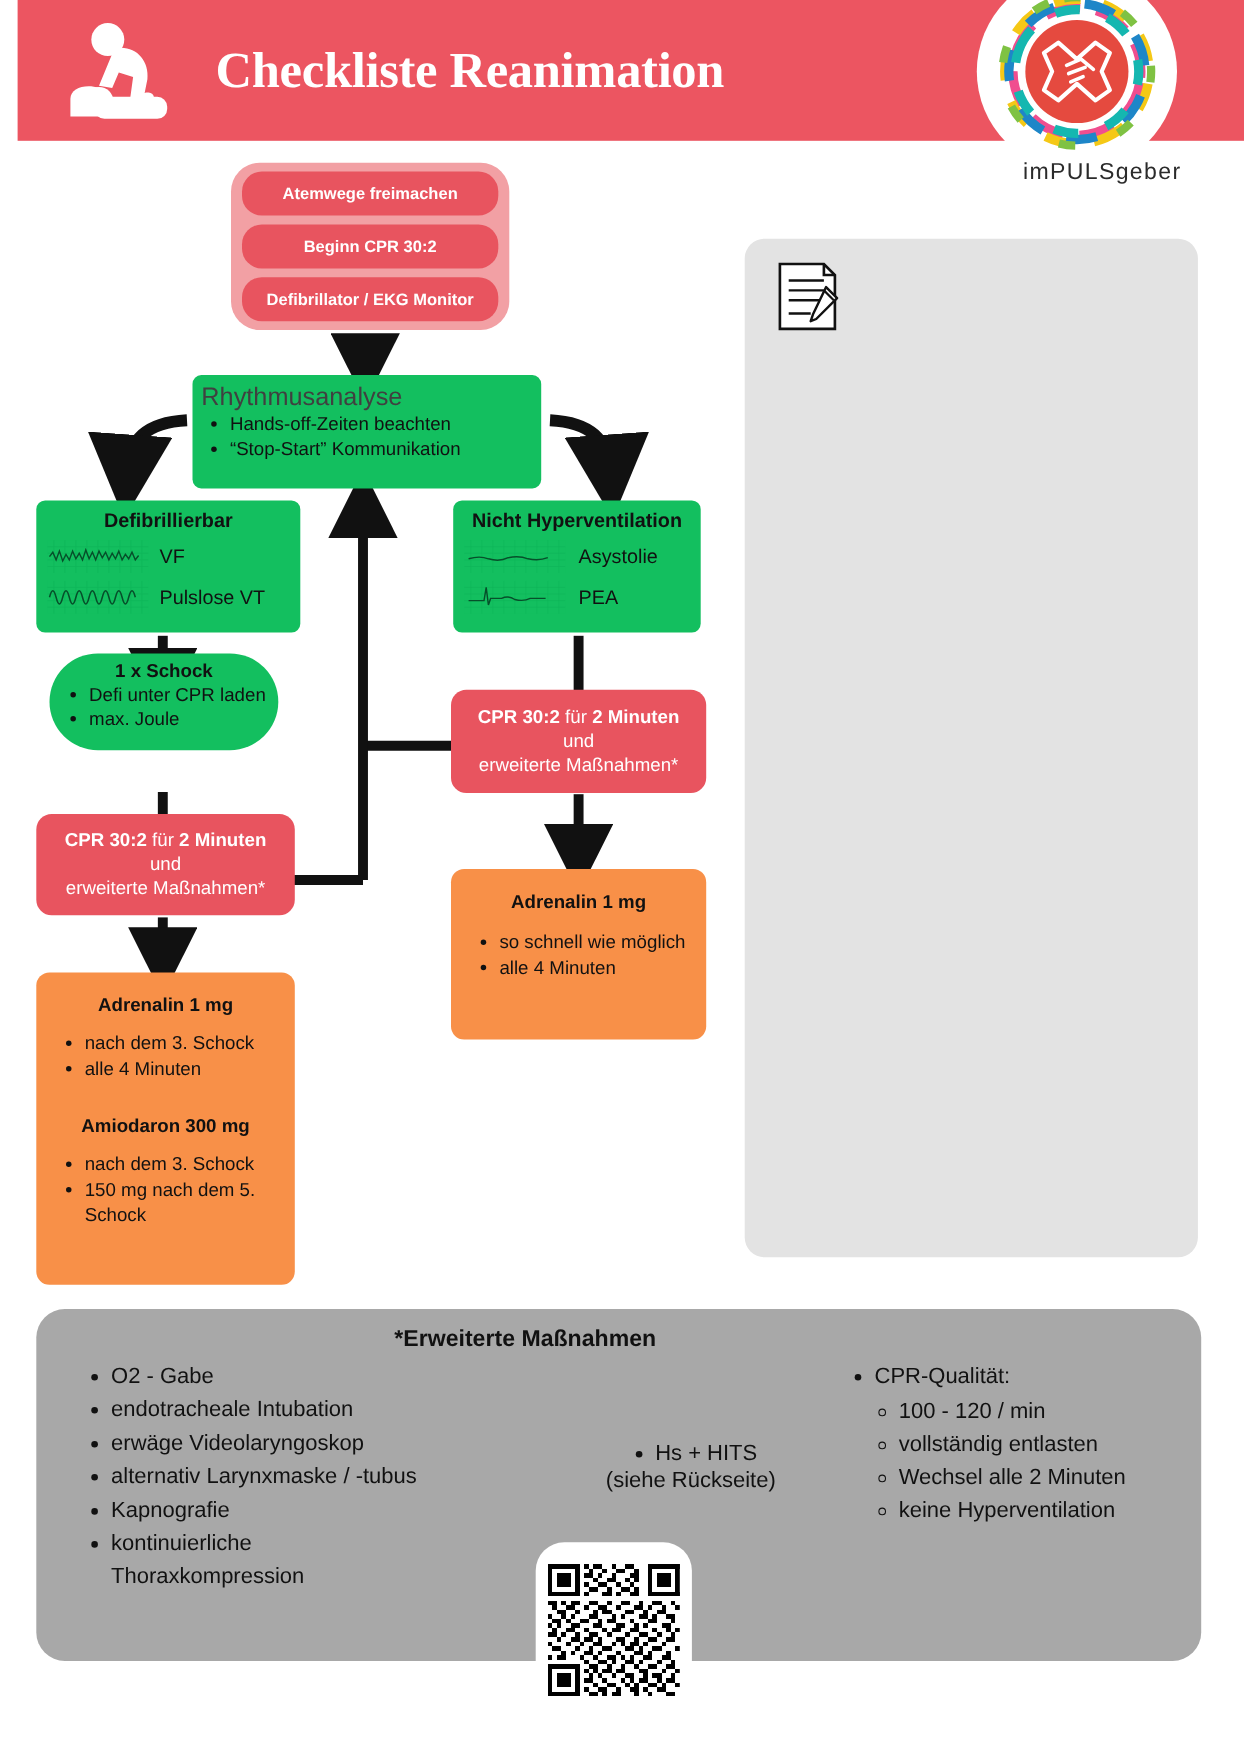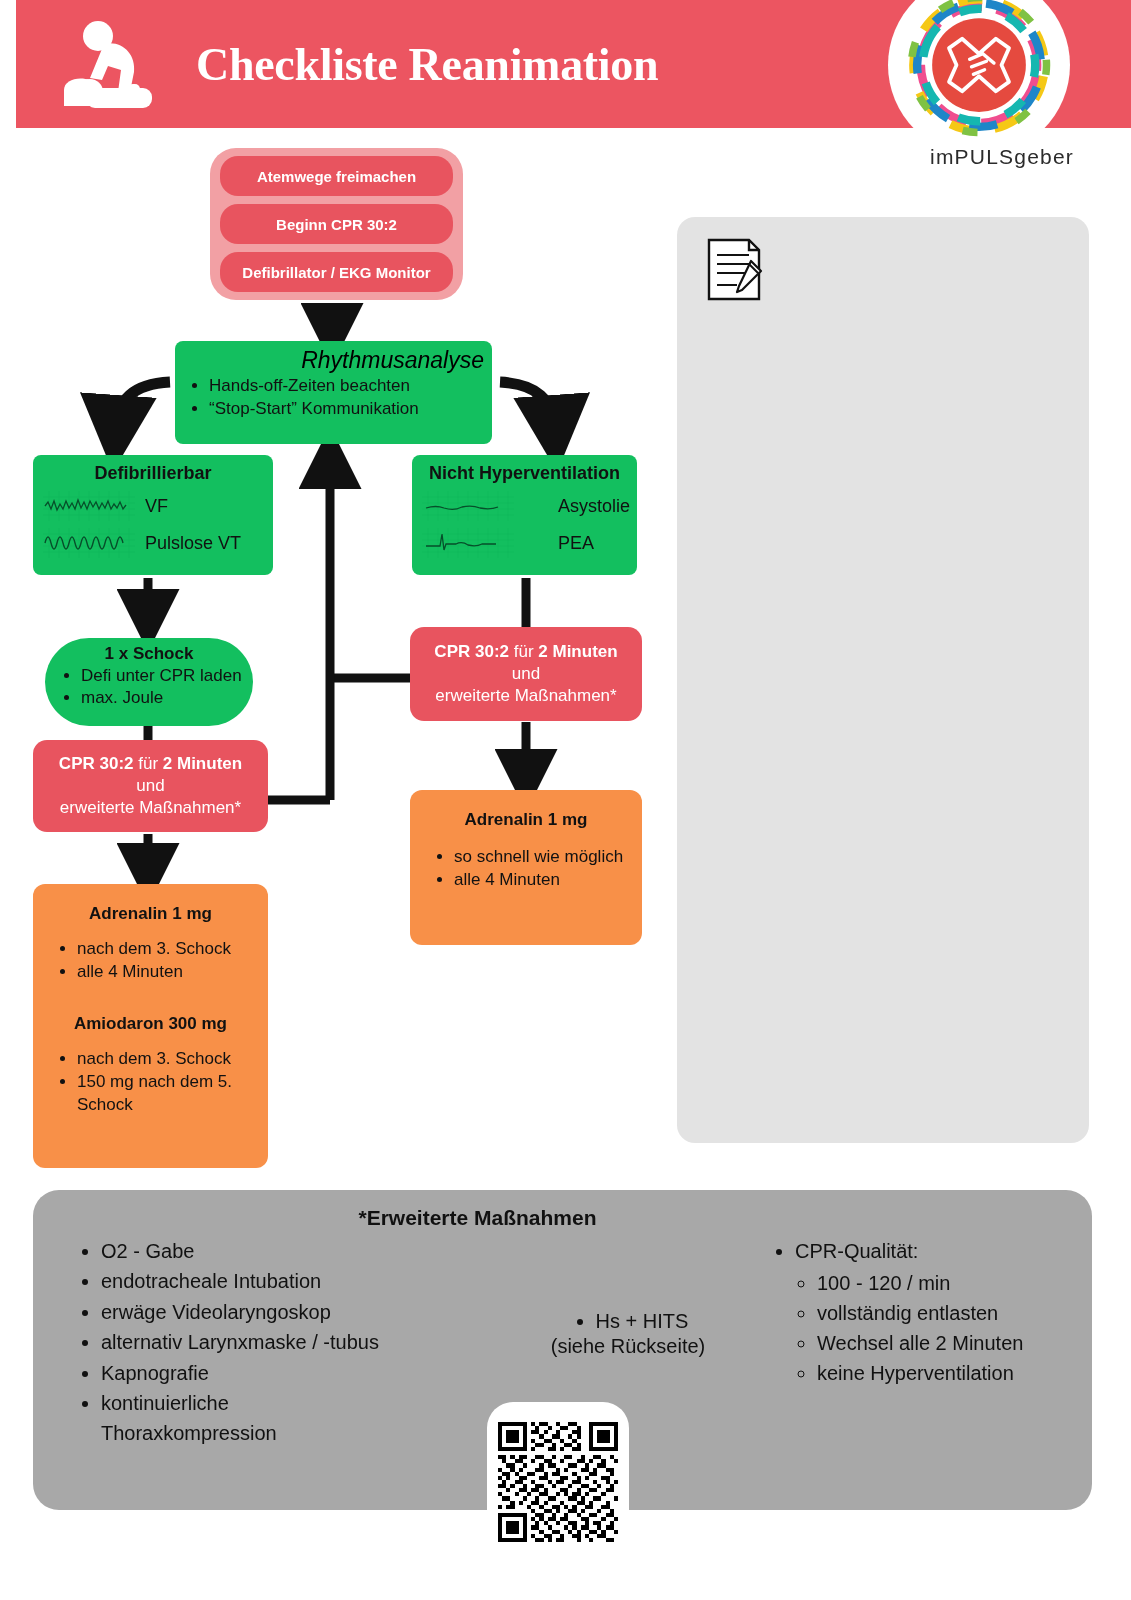--- a/index.html
+++ b/index.html
@@ -53,38 +53,38 @@
     border-radius: 18px; height: 40px;
     display: flex; align-items: center; justify-content: center;
     font-size: 15px; font-weight: bold;
   }
 
   .rhythm {
     left: 175px; top: 341px; width: 317px; height: 103px;
     background: #13bf5f; border-radius: 8px;
     padding: 6px 8px 6px 8px;
   }
-  .rhythm-title { font-size: 23px; color: #000000; text-align: right; line-height: 1.15; font-style: italic; }
+  .rhythm-title { font-size: 23px; color: #404040; text-align: left; line-height: 1.15; }
   .rhythm ul { margin: 2px 0 0 26px; }
   .rhythm li { font-size: 17px; color: #111; line-height: 1.32; }
 
   .branch {
     background: #13bf5f; border-radius: 8px;
     padding: 8px 10px;
   }
   .branch-defib { left: 33px; top: 455px; width: 240px; height: 120px; }
   .branch-nondefib { left: 412px; top: 455px; width: 225px; height: 120px; }
   .branch-title { text-align: center; font-size: 18px; font-weight: bold; color: #111; }
   .rhythm-row { display: flex; align-items: center; gap: 10px; margin-top: 7px; }
   .rhythm-strip { width: 92px; height: 30px; flex: none; }
   .rhythm-label { font-size: 18px; color: #111; }
-  .branch-nondefib .rhythm-row { gap: 44px; text-align: right; }
+  .branch-nondefib .rhythm-row { gap: 12px; text-align: right; }
 
   .shock {
-    left: 45px; top: 638px; width: 208px; height: 88px;
+    left: 45px; top: 594px; width: 208px; height: 88px;
     background: #13bf5f; border-radius: 44px;
     padding: 6px 6px;
   }
   .shock-title { text-align: center; font-size: 17px; font-weight: bold; color: #111; }
   .shock ul { margin: 1px 0 0 30px; }
   .shock li { font-size: 17px; color: #111; line-height: 1.3; }
 
   .cpr {
     background: #e8545f; border-radius: 14px;
     color: #fff; text-align: center;

